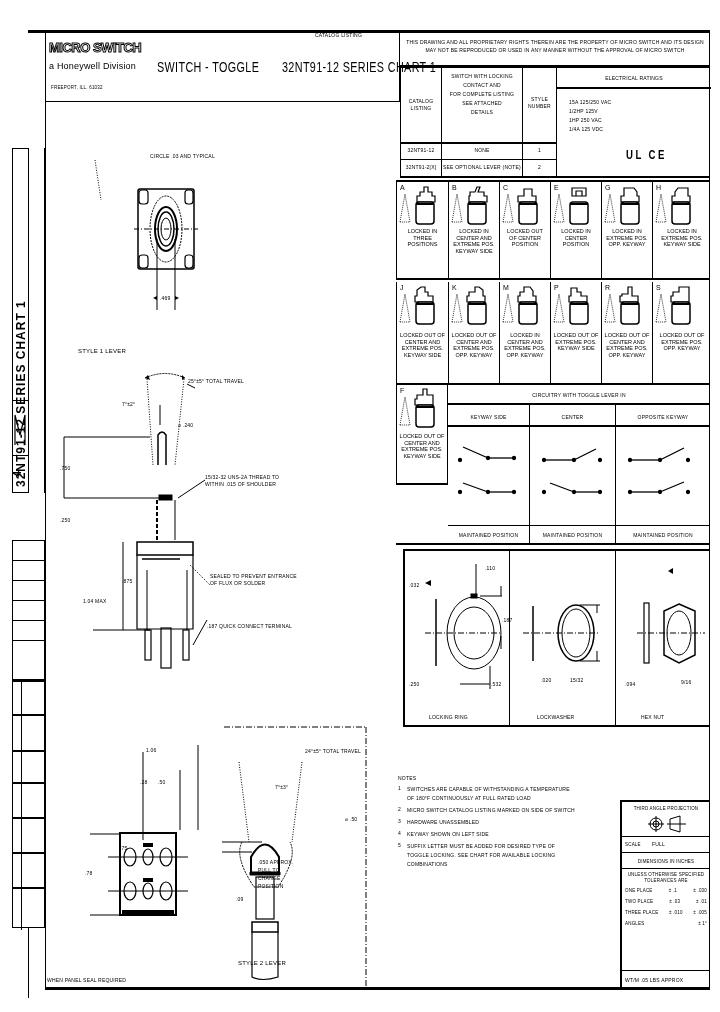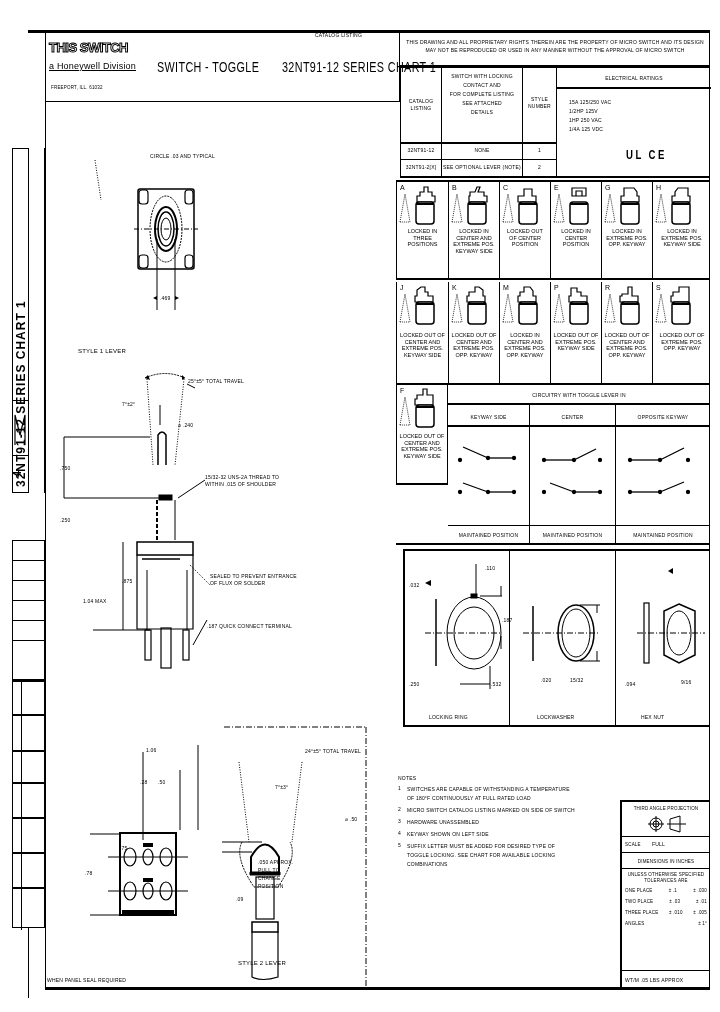--- a/index.html
+++ b/index.html
@@ -20,23 +20,23 @@
 </style>
 </head>
 <body>
 
 <div class="frame"></div>
 
 <div class="abs" style="left:28px;top:30px;width:17px;height:3px;background:#000;"></div>
 
 <div class="box" style="left:45px;top:30px;width:355px;height:72px;border-width:0 1px 1px 0;">
   <div class="abs" style="left:4px;top:10px;">
-    <div class="logo">THIS SWITCH</div>
-  </div>
-  <div class="abs t tl" style="left:4px;top:31px;font-size:9px;line-height:10px;text-decoration:underline;">a Honeywell Division</div>
+    <div class="logo">MICRO SWITCH</div>
+  </div>
+  <div class="abs t tl" style="left:4px;top:31px;font-size:9px;line-height:10px;">a Honeywell Division</div>
   <div class="abs t tl" style="left:6px;top:54px;font-size:4.5px;">FREEPORT, ILL. 61032</div>
   <div class="abs title-big" style="left:112px;top:28px;">SWITCH - TOGGLE</div>
   <div class="abs title-big" style="left:237px;top:28px;">32NT91-12 SERIES CHART 1</div>
   <div class="abs t" style="left:270px;top:2px;font-size:5px;">CATALOG LISTING</div>
 </div>
 <div class="abs" style="left:45px;top:33px;width:1px;height:67px;background:#000;"></div>
 
 <div class="box" style="left:400px;top:30px;width:310px;height:36px;border-width:0 0 1px 0;">
   <div class="abs t" style="left:2px;right:2px;top:8px;font-size:5px;line-height:8px;">THIS DRAWING AND ALL PROPRIETARY RIGHTS THEREIN ARE THE PROPERTY OF MICRO SWITCH AND ITS DESIGN
 MAY NOT BE REPRODUCED OR USED IN ANY MANNER WITHOUT THE APPROVAL OF MICRO SWITCH</div>

